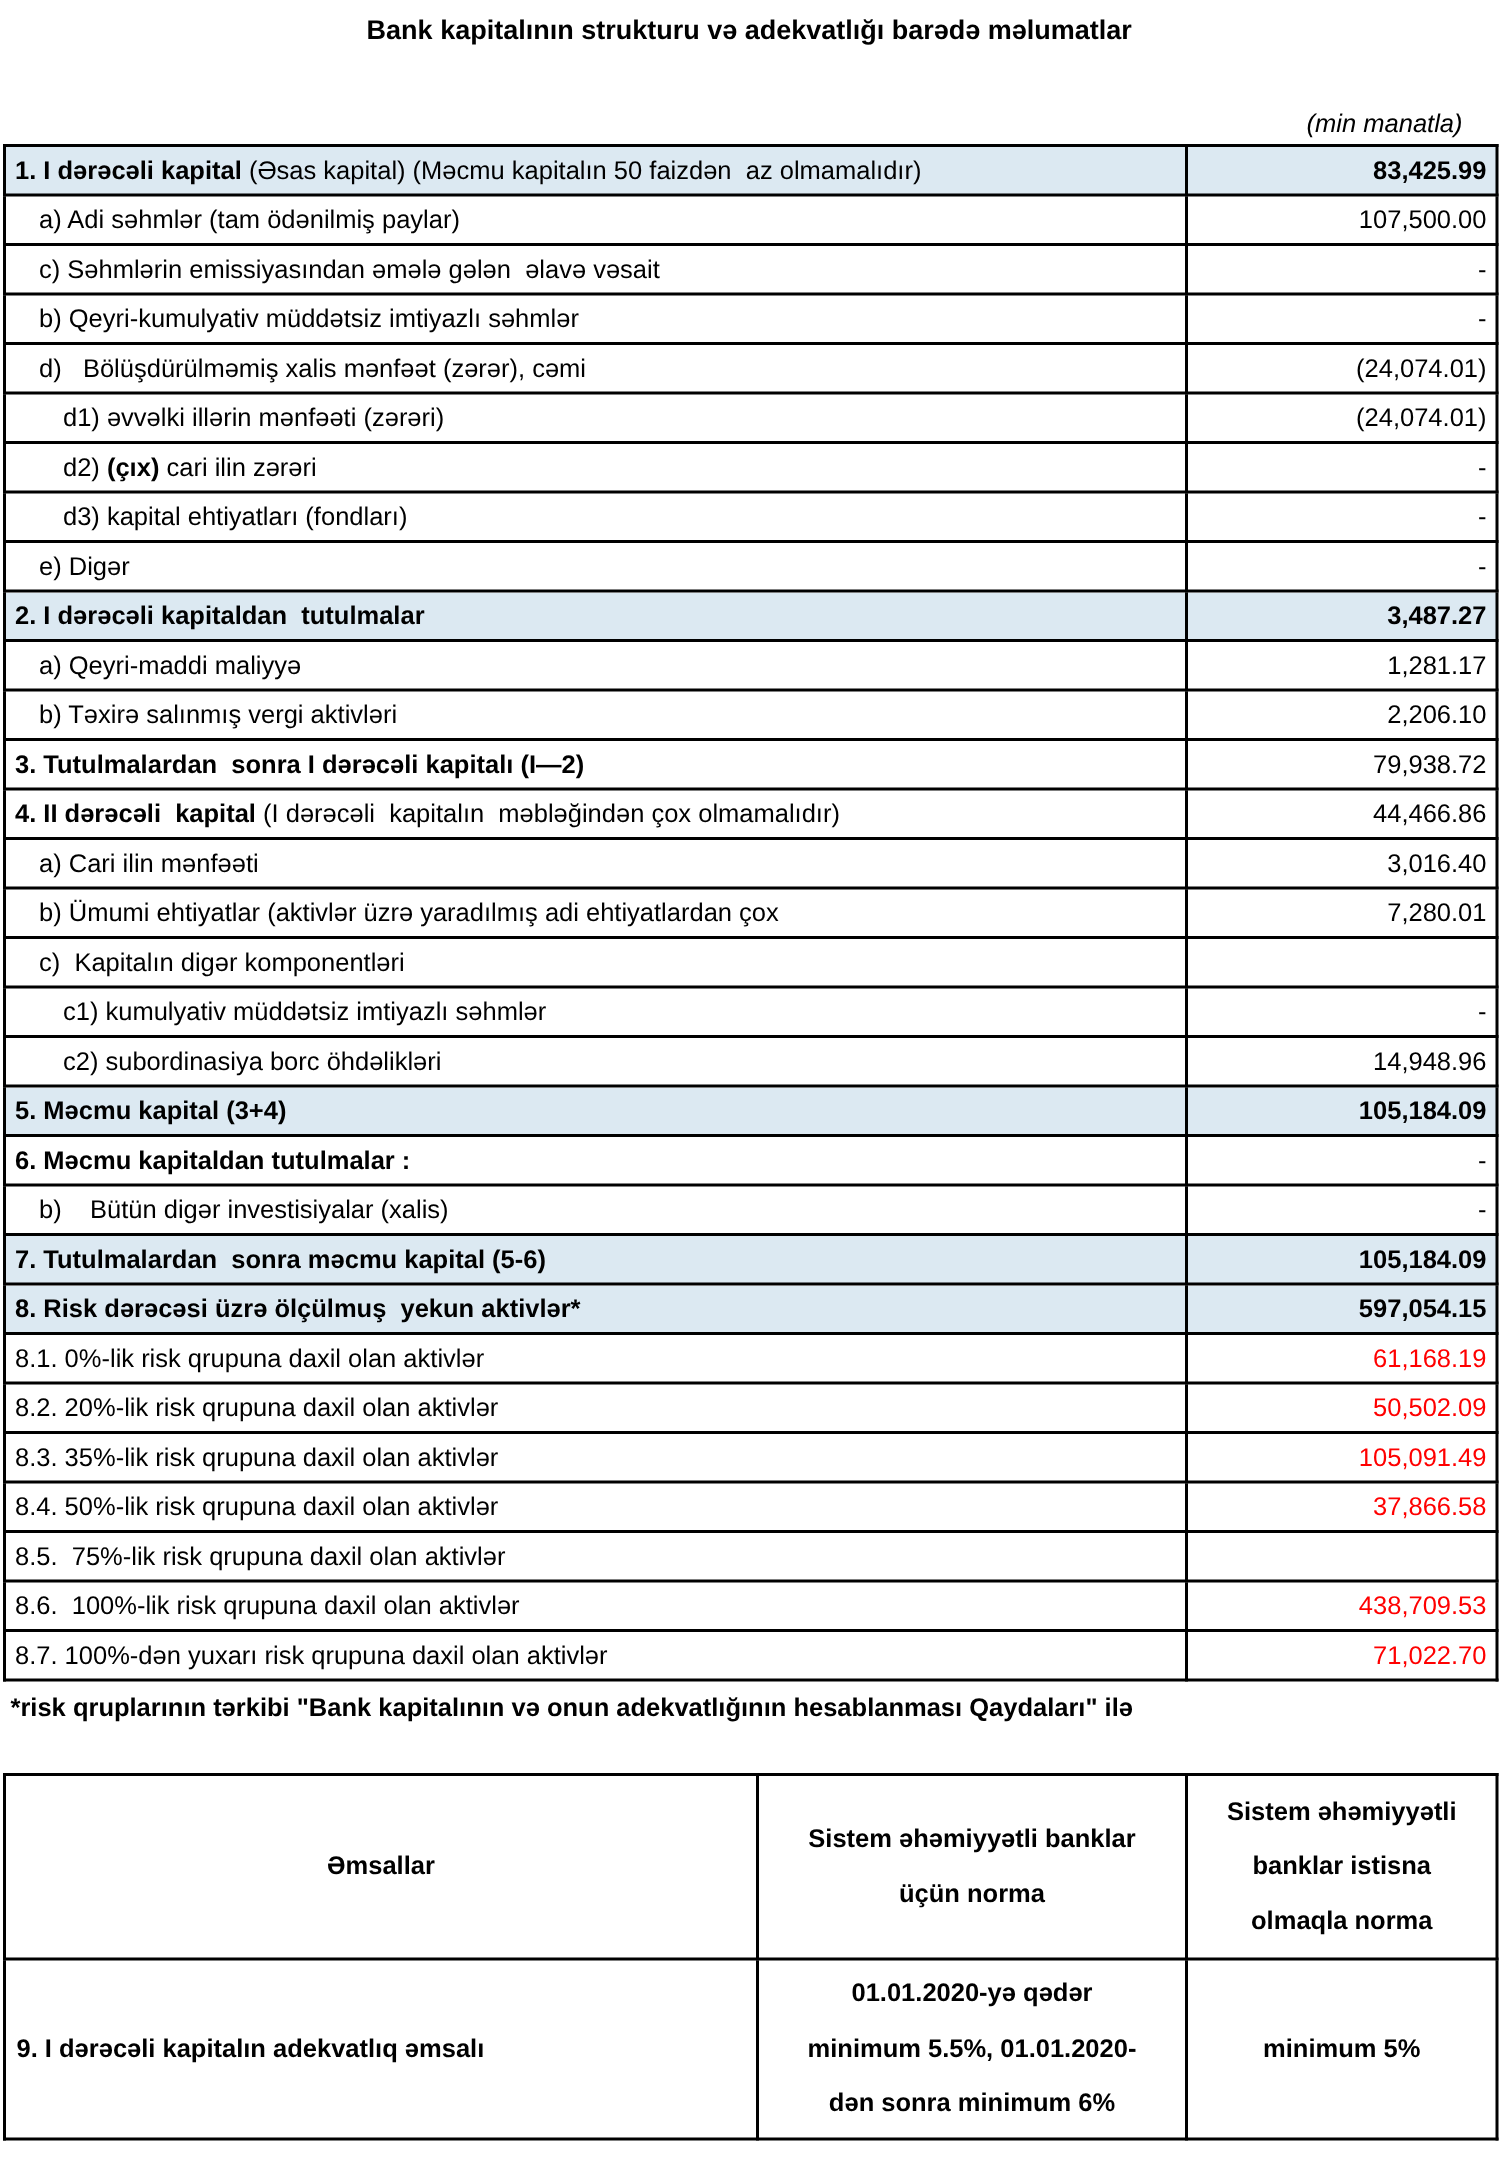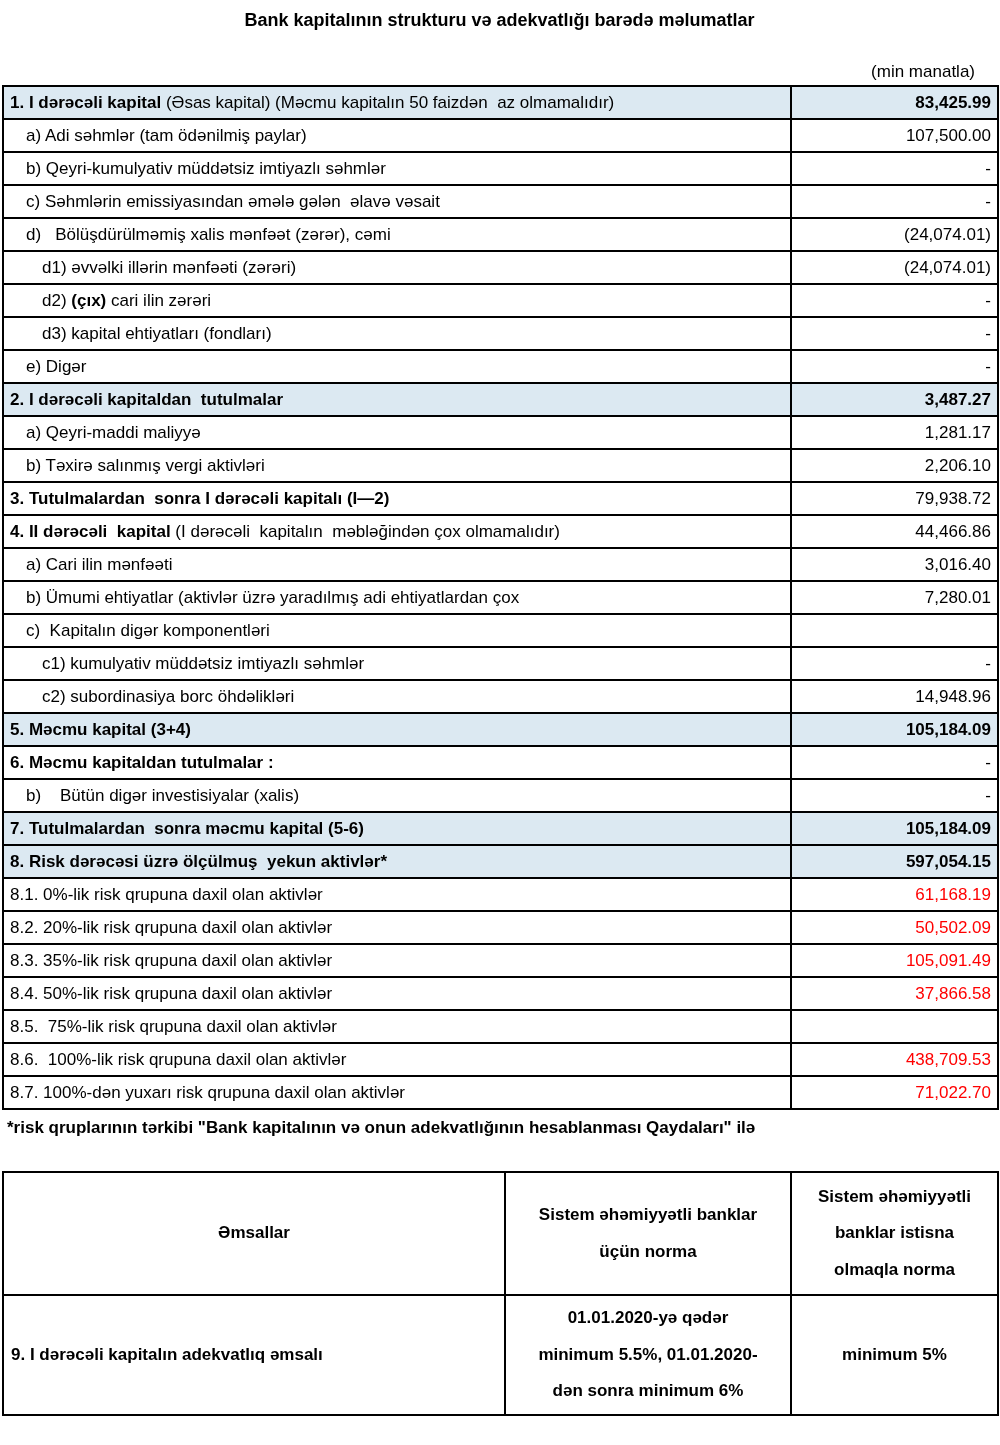--- a/index.html
+++ b/index.html
@@ -13,22 +13,23 @@
 
   .title {
     text-align:center;
     font-weight:bold;
     font-size:18px;
     margin-top:4px;
   }
 
   .unit-note {
     text-align:right;
-    font-size:17px;
-    margin:31px 22px 3px 0;
+    font-style:italic;
+    font-size:17px;
+    margin:42px 22px 3px 0;
   }
 
   table { border-collapse:collapse; table-layout:fixed; }
 
   .main-table { width:995px; }
   .main-table td {
     border:2px solid #000;
     height:29px;
     font-size:17px;
     vertical-align:middle;
@@ -81,25 +82,25 @@
     <tbody>
         <tr class="hl">
           <td class="label ind0"><span class="b">1. I dərəcəli kapital</span><span> (Əsas kapital) (Məcmu kapitalın 50 faizdən  az olmamalıdır)</span></td>
           <td class="value b">83,425.99</td>
         </tr>
         <tr>
           <td class="label ind1"><span>a) Adi səhmlər (tam ödənilmiş paylar)</span></td>
           <td class="value">107,500.00</td>
         </tr>
         <tr>
+          <td class="label ind1"><span>c) Səhmlərin emissiyasından əmələ gələn  əlavə vəsait</span></td>
+          <td class="value">-</td>
+        </tr>
+        <tr>
           <td class="label ind1"><span>b) Qeyri-kumulyativ müddətsiz imtiyazlı səhmlər</span></td>
-          <td class="value">-</td>
-        </tr>
-        <tr>
-          <td class="label ind1"><span>c) Səhmlərin emissiyasından əmələ gələn  əlavə vəsait</span></td>
           <td class="value">-</td>
         </tr>
         <tr>
           <td class="label ind1"><span>d)   Bölüşdürülməmiş xalis mənfəət (zərər), cəmi</span></td>
           <td class="value">(24,074.01)</td>
         </tr>
         <tr>
           <td class="label ind2"><span>d1) əvvəlki illərin mənfəəti (zərəri)</span></td>
           <td class="value">(24,074.01)</td>
         </tr>

